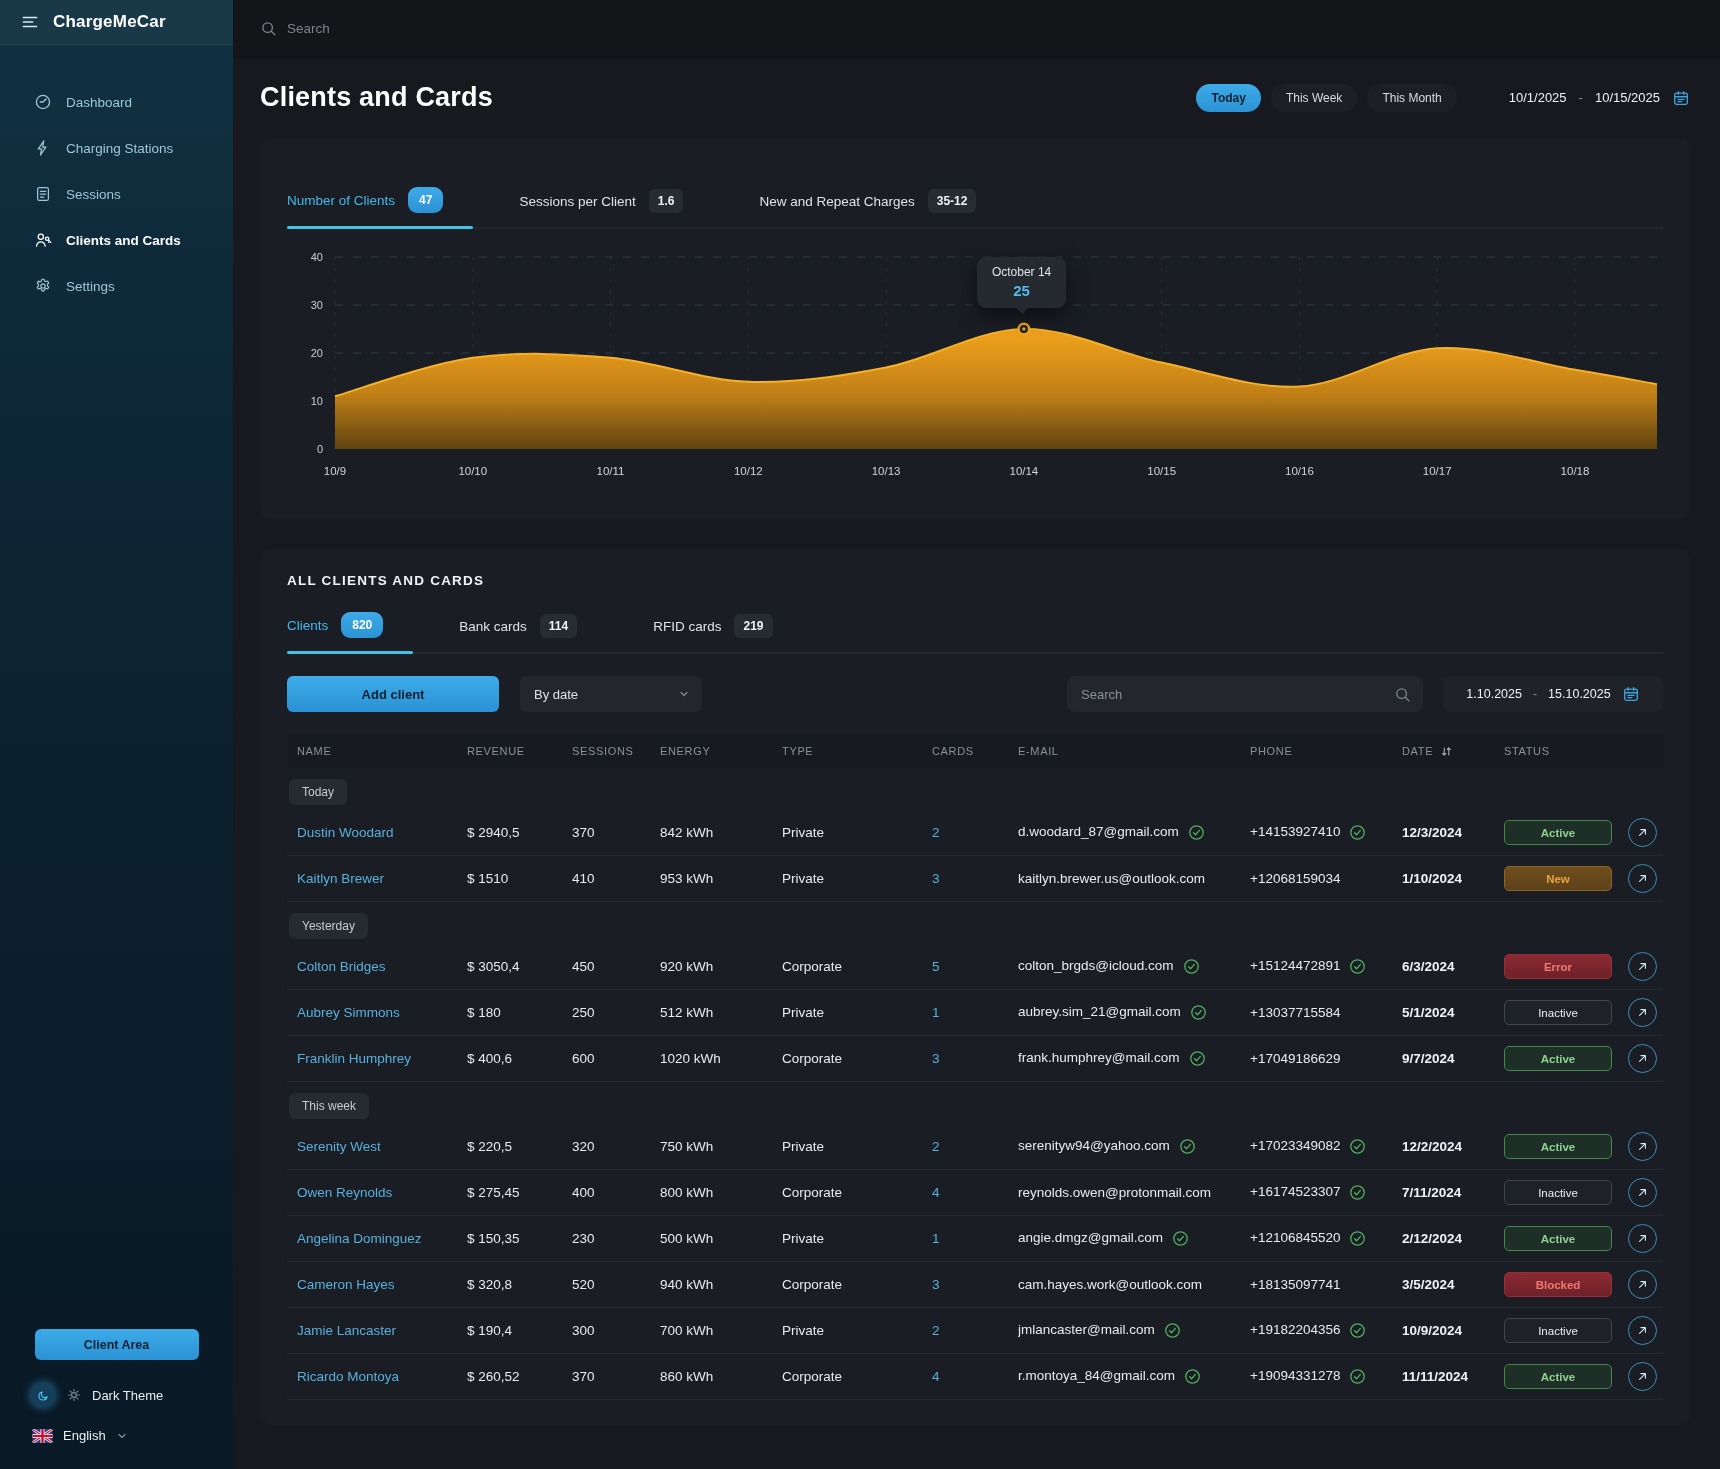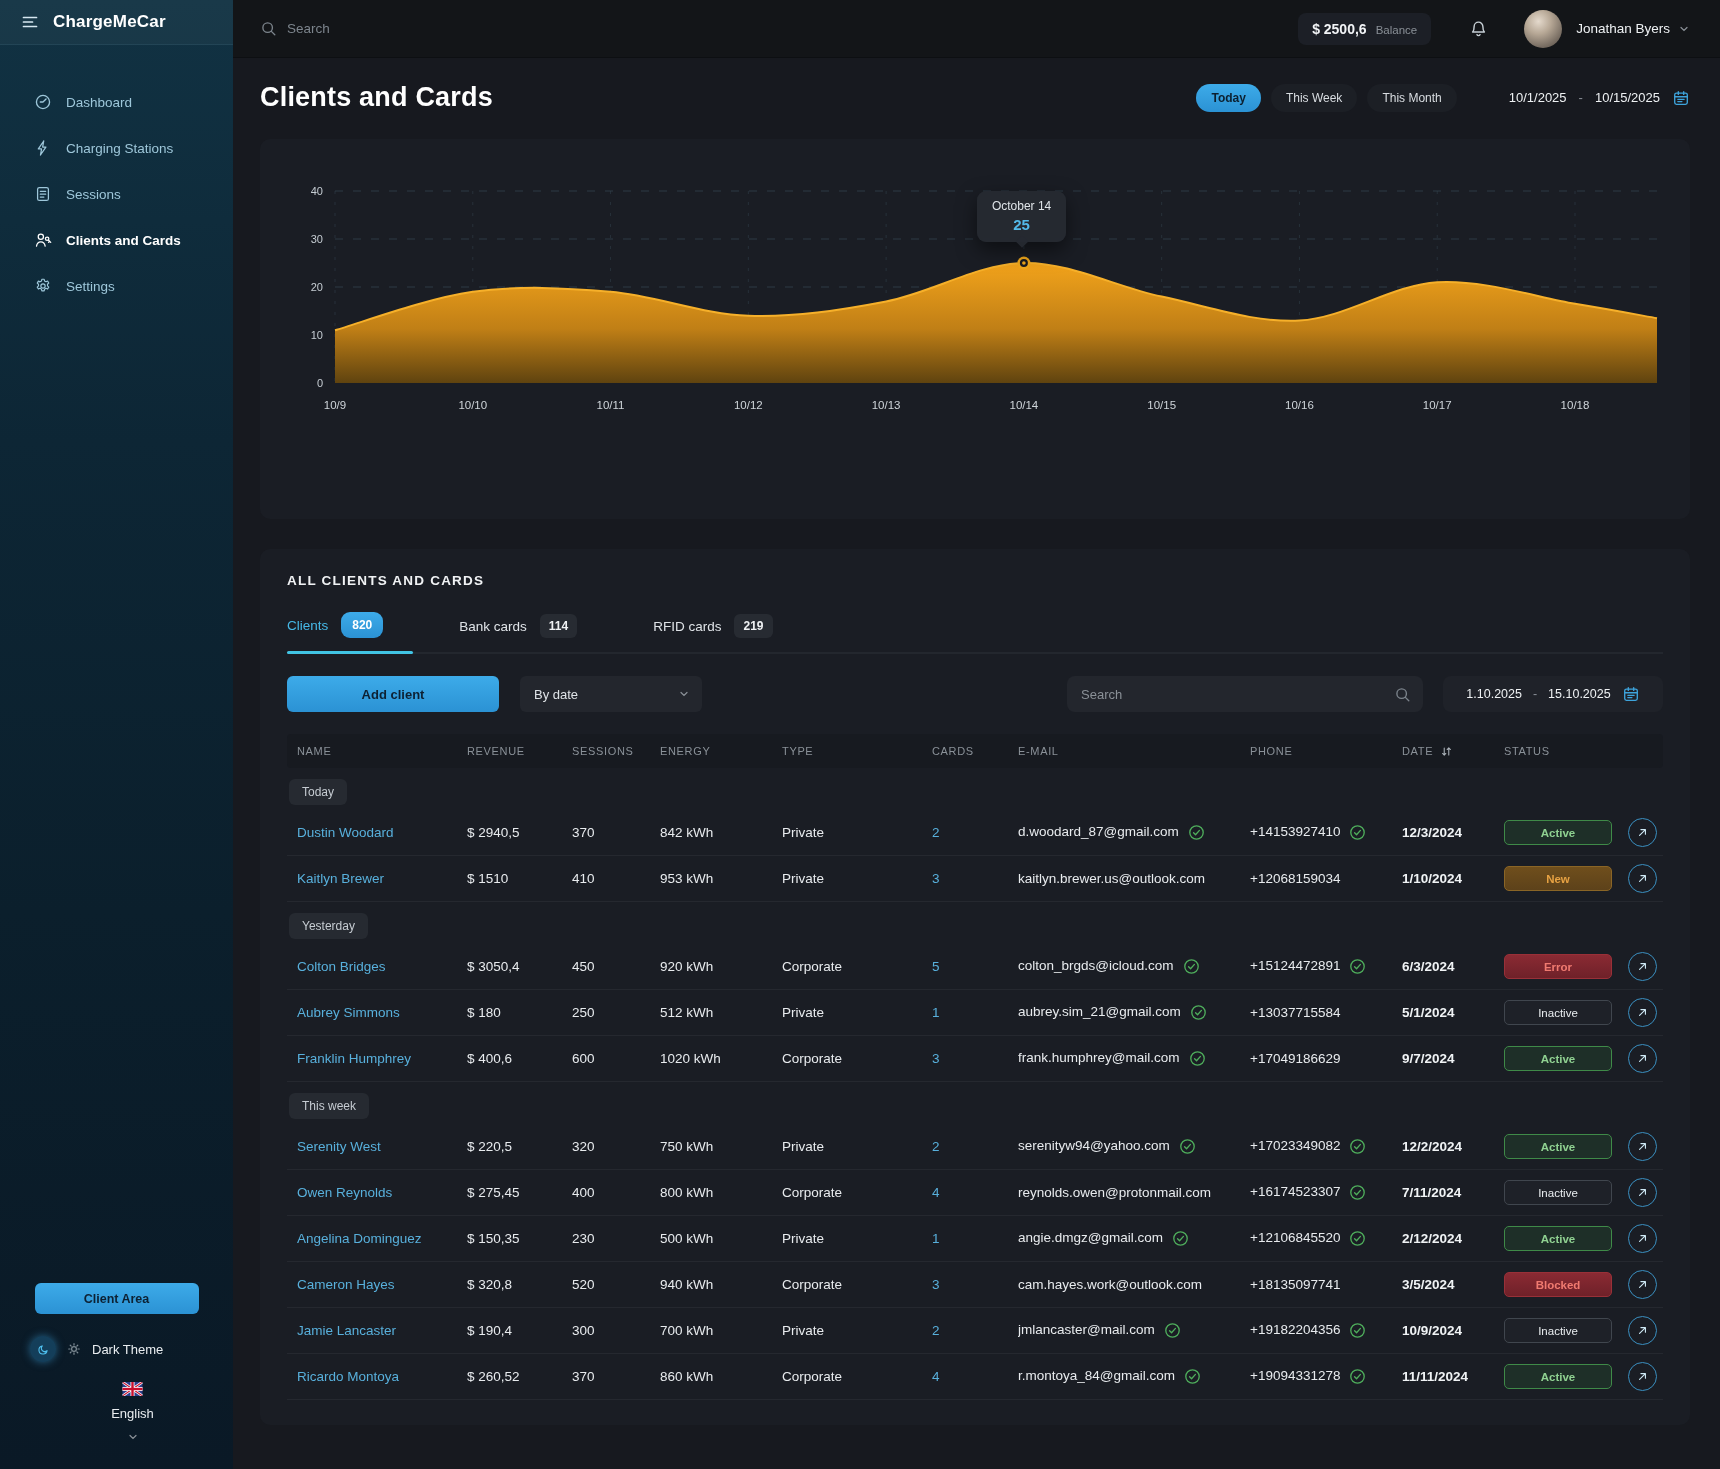--- a/index.html
+++ b/index.html
@@ -23,21 +23,21 @@
   .sidebar-footer { margin-top:auto; padding:0 0 26px 0; }
   .client-area-btn { display:block; margin:0 auto 22px auto; width:164px; height:31px;
     background:linear-gradient(180deg,#3dabe9,#2b92d4); border:none; border-radius:6px;
     color:#0d2133; font-weight:bold; font-size:12.5px; font-family:inherit; cursor:pointer; }
   .theme-row { display:flex; align-items:center; gap:10px; padding-left:30px; margin-bottom:20px; cursor:pointer; }
   .moon-chip { width:26px; height:26px; border-radius:50%; background:rgba(47,159,224,0.28);
     display:inline-flex; align-items:center; justify-content:center; color:#4fc0ef;
     box-shadow:0 0 8px rgba(63,170,230,.5); }
   .sun-chip { color:#7e8b94; display:inline-flex; }
   .theme-label { font-size:13px; color:#e9edf0; }
-  .lang-row { display:flex; align-items:center; gap:10px; padding-left:32px; cursor:pointer;flex-direction:column; }
+  .lang-row { display:flex; align-items:center; gap:10px; padding-left:32px; cursor:pointer; }
   .lang-label { font-size:13px; color:#e9edf0; }
   .flag { width:21px; height:14px; border-radius:2px; overflow:hidden; display:inline-block; }
   .chev { color:#8a9097; display:inline-flex; }
 
   
   .topbar { position:absolute; left:233px; top:0; right:0; height:58px; background:#131518;
     display:flex; align-items:center; padding:0 30px 0 27px; border-bottom:1px solid #0d0f12; }
   .top-search { display:flex; align-items:center; gap:10px; color:#7c848c; }
   .top-search input { background:none; border:none; outline:none; color:#e9edf0;
     font-size:13.5px; font-family:inherit; width:300px; }
@@ -246,39 +246,20 @@
   <header class="topbar">
     <div class="top-search">
       <span class="sicon">
           <svg width="17" height="17" viewBox="0 0 20 20" fill="none" stroke="currentColor" stroke-width="1.6" stroke-linecap="round">
             <circle cx="9" cy="9" r="5.6"></circle>
             <path d="M13.4 13.4l4 4"></path>
           </svg>
         </span>
       <input placeholder="Search" style="">
     </div>
-    <div class="top-right">
-      <div class="balance-pill">
-        <span class="balance-value">$ 2500,6</span>
-        <span class="balance-label">Balance</span>
-      </div>
-      <span class="bell">
-          <svg width="19" height="20" viewBox="0 0 20 20" fill="none" stroke="currentColor" stroke-width="1.5" stroke-linecap="round" stroke-linejoin="round">
-            <path d="M10 2.8a4.6 4.6 0 0 0-4.6 4.6c0 4.1-1.6 5.7-1.6 5.7h12.4s-1.6-1.6-1.6-5.7A4.6 4.6 0 0 0 10 2.8z"></path>
-            <path d="M8.4 16a1.8 1.8 0 0 0 3.2 0"></path>
-          </svg>
-        </span>
-      <span class="avatar"></span>
-      <span class="user-name">Jonathan Byers</span>
-      <span class="chev">
-          <svg width="12" height="12" viewBox="0 0 20 20" fill="none" stroke="currentColor" stroke-width="2" stroke-linecap="round">
-            <path d="M5 7.5l5 5 5-5"></path>
-          </svg>
-        </span>
-    </div>
   </header>
 
   <main class="main">
     <div class="page-head">
       <h1 class="page-title">Clients and Cards</h1>
       <div class="head-controls">
         <div class="range-tabs" id="range-tabs">
             <span class="range-pill active">Today</span>
             <span class="range-pill">This Week</span>
             <span class="range-pill">This Month</span>
@@ -291,20 +272,34 @@
               <svg width="18" height="18" viewBox="0 0 20 20" fill="none" stroke="currentColor" stroke-width="1.5" stroke-linecap="round">
                 <rect x="3" y="4.5" width="14" height="12.5" rx="2"></rect>
                 <path d="M3 8.6h14M7 3v3M13 3v3M6.5 11.5h7M6.5 14h4.5"></path>
               </svg>
             </span>
         </div>
       </div>
     </div>
 
     <section class="panel stats-panel">
+      <div class="tabs" id="stat-tabs">
+          <div class="tab active">
+    <span class="tab-label">Number of Clients</span>
+    <span class="tab-badge">47</span>
+  </div>
+          <div class="tab">
+    <span class="tab-label">Sessions per Client</span>
+    <span class="tab-badge">1.6</span>
+  </div>
+          <div class="tab">
+    <span class="tab-label">New and Repeat Charges</span>
+    <span class="tab-badge">35-12</span>
+  </div>
+        </div>
       <div class="chart-wrap" id="chart">
           <svg width="1376" height="240" viewBox="0 0 1376 240">
             <defs>
               <linearGradient id="agrad" x1="0" y1="0" x2="0" y2="1">
                 <stop offset="0%" stop-color="#f2a31b"></stop>
                 <stop offset="55%" stop-color="#c07f16"></stop>
                 <stop offset="100%" stop-color="#5f430f"></stop>
               </linearGradient>
             </defs>
             <line x1="48" y1="14" x2="48" y2="206" stroke="#27313a" stroke-width="1" stroke-dasharray="3 8"></line>

